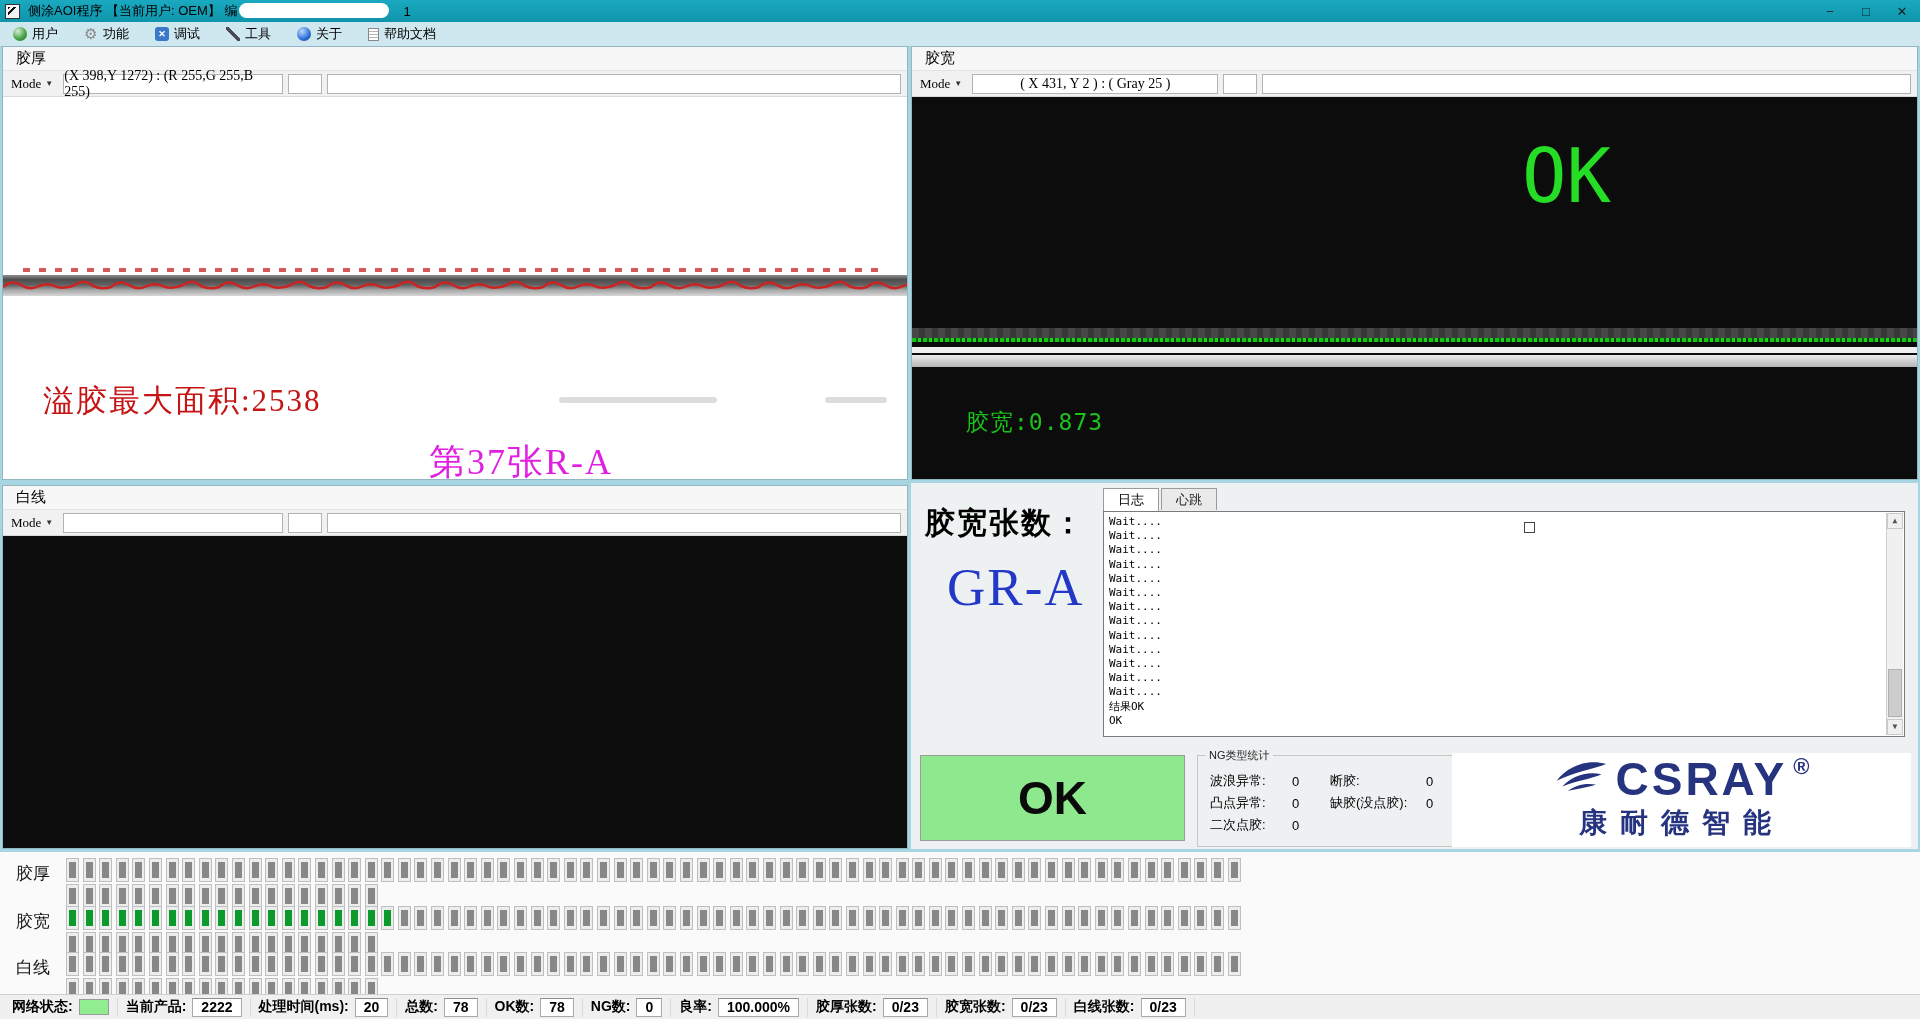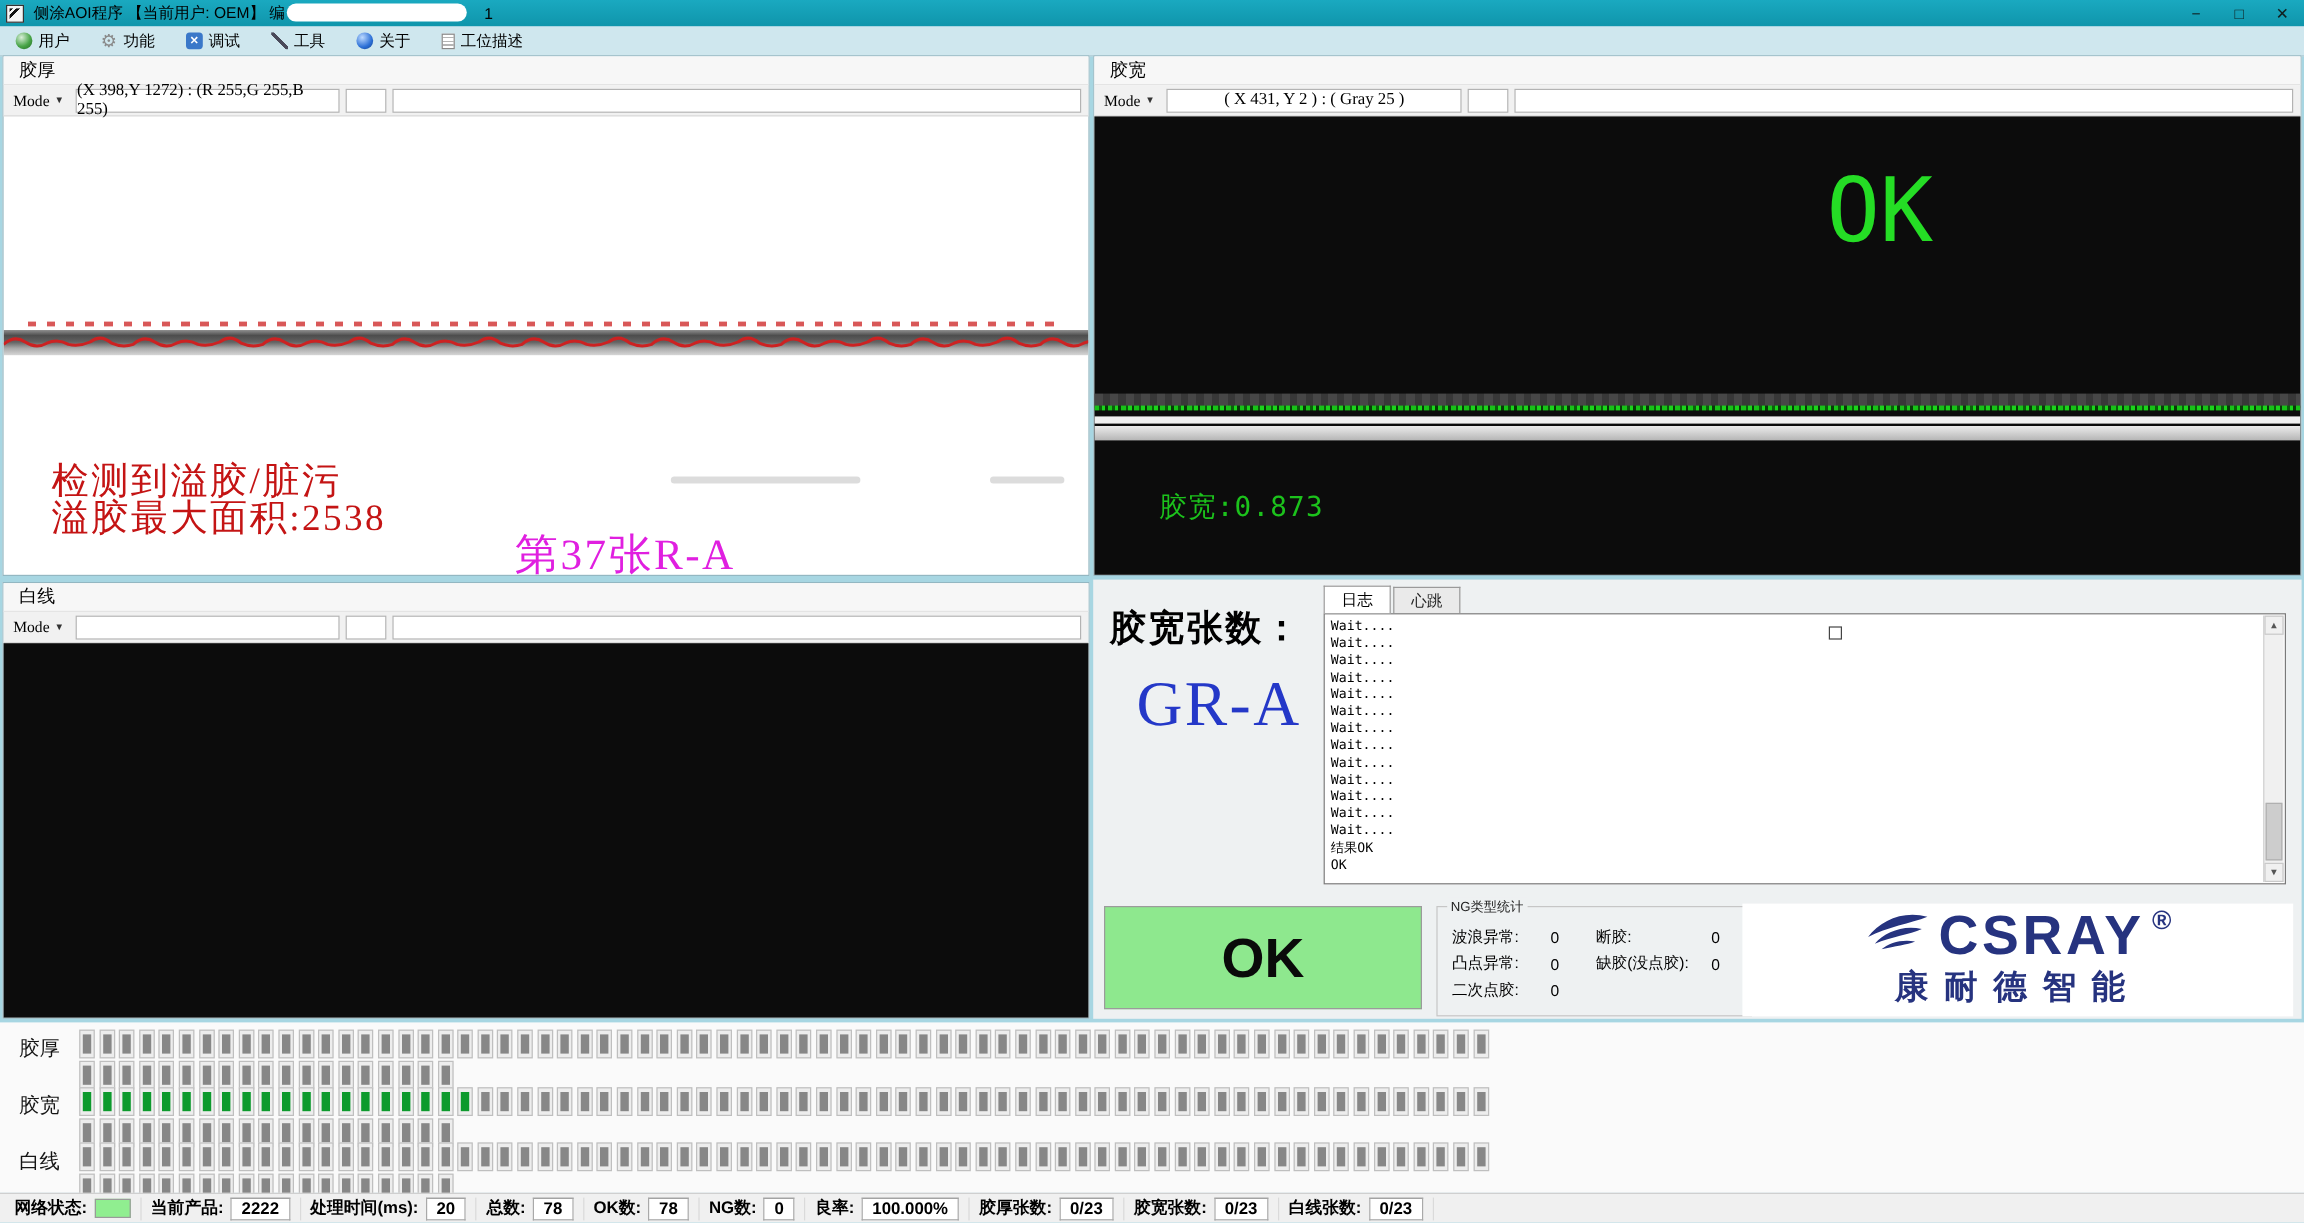--- a/index.html
+++ b/index.html
@@ -79,21 +79,21 @@
   .measure-text { position:absolute; left:54px; top:310px; font-family:"DejaVu Sans Mono", monospace;
     font-size:23px; color:#1cc21c; letter-spacing:1px; }
 
   
   .quadrant { position:absolute; left:911px; top:483px; width:1007px; height:366px; background:#eef1f2; }
   .station-label { position:absolute; left:14px; top:20px; font-size:30px; font-weight:bold; letter-spacing:2px; }
   .station-value { position:absolute; left:36px; top:74px; font-family:"Liberation Serif", serif;
     font-size:53px; color:#2438c8; letter-spacing:2px; }
 
   .log-wrap { position:absolute; left:192px; top:5px; width:804px; }
-  .log-tabs { display:flex; align-items:flex-end; height:23px; }
+  .log-tabs { display:flex; align-items:flex-start; height:23px; }
   .log-tab { font-size:13px; padding:2px 14px; border:1px solid #9a9a9a; border-bottom:none; }
   .log-tab.active { background:#fff; height:23px; z-index:2; }
   .log-tab.inactive { background:#eaeaea; height:22px; margin-left:2px; color:#222; }
   .log-body { position:relative; width:802px; height:226px; background:#fff; border:1px solid #7a7a7a;
     padding:3px 5px; font-family:"DejaVu Sans Mono", monospace; font-size:11px; line-height:14.2px;
     overflow:hidden; }
   .log-line { white-space:pre; }
   .log-checkbox { position:absolute; left:420px; top:10px; width:11px; height:11px;
     border:1px solid #444; background:#fff; }
   .log-scroll { position:absolute; right:1px; top:1px; bottom:1px; width:17px; background:#f0f0f0;
@@ -175,21 +175,21 @@
   <div class="menu-item">
     <span class="mi tools-icon"></span>
     <span>工具</span>
   </div>
   <div class="menu-item">
     <span class="mi about-icon"></span>
     <span>关于</span>
   </div>
   <div class="menu-item">
     <span class="mi help-doc-icon"></span>
-    <span>工位描述</span>
+    <span>帮助文档</span>
   </div>
 </div>
 
 <div class="panel" style="left:2px; top:46px; width:906px; height:434px;">
   <div class="panel-header">胶厚</div>
   <div class="panel-toolbar">
     <span class="mode-btn">
       <span>Mode</span>
       <span class="arr">▼</span>
     </span>
@@ -197,21 +197,20 @@
     <span class="tb-box tb-small"></span>
     <span class="tb-box tb-wide"></span>
   </div>
   <div class="image-area">
     <div class="red-dashes"></div>
     <div class="glue-strip"></div>
     <svg class="wave-svg" viewBox="0 0 904 32" preserveAspectRatio="none">
       <path fill="none" stroke="#cc2222" stroke-width="2.5" d="M0 18 Q 9 10 18 16 Q 27 22 36 17 Q 45 13 54 18 Q 63 20 72 16 Q 81 9 90 17 Q 99 21 108 18 Q 117 10 126 16 Q 135 22 144 17 Q 153 13 162 18 Q 171 20 180 16 Q 189 9 198 17 Q 207 21 216 18 Q 225 10 234 16 Q 243 22 252 17 Q 261 13 270 18 Q 279 20 288 16 Q 297 9 306 17 Q 315 21 324 18 Q 333 10 342 16 Q 351 22 360 17 Q 369 13 378 18 Q 387 20 396 16 Q 405 9 414 17 Q 423 21 432 18 Q 441 10 450 16 Q 459 22 468 17 Q 477 13 486 18 Q 495 20 504 16 Q 513 9 522 17 Q 531 21 540 18 Q 549 10 558 16 Q 567 22 576 17 Q 585 13 594 18 Q 603 20 612 16 Q 621 9 630 17 Q 639 21 648 18 Q 657 10 666 16 Q 675 22 684 17 Q 693 13 702 18 Q 711 20 720 16 Q 729 9 738 17 Q 747 21 756 18 Q 765 10 774 16 Q 783 22 792 17 Q 801 13 810 18 Q 819 20 828 16 Q 837 9 846 17 Q 855 21 864 18 Q 873 10 882 16 Q 891 22 900 17 Q 909 13 918 18"></path>
     </svg>
     <div class="ng-lines">
-      <div>检测到溢胶/脏污</div>
       <div>溢胶最大面积:2538</div>
     </div>
     <div class="magenta-tag">第37张R-A</div>
     <div class="whiteout" style="left:556px; top:300px; width:158px; height:6px;"></div>
     <div class="whiteout" style="left:822px; top:300px; width:62px; height:6px;"></div>
   </div>
 </div>
 
 <div class="panel" style="left:911px; top:46px; width:1007px; height:434px;">
   <div class="panel-header">胶宽</div>

